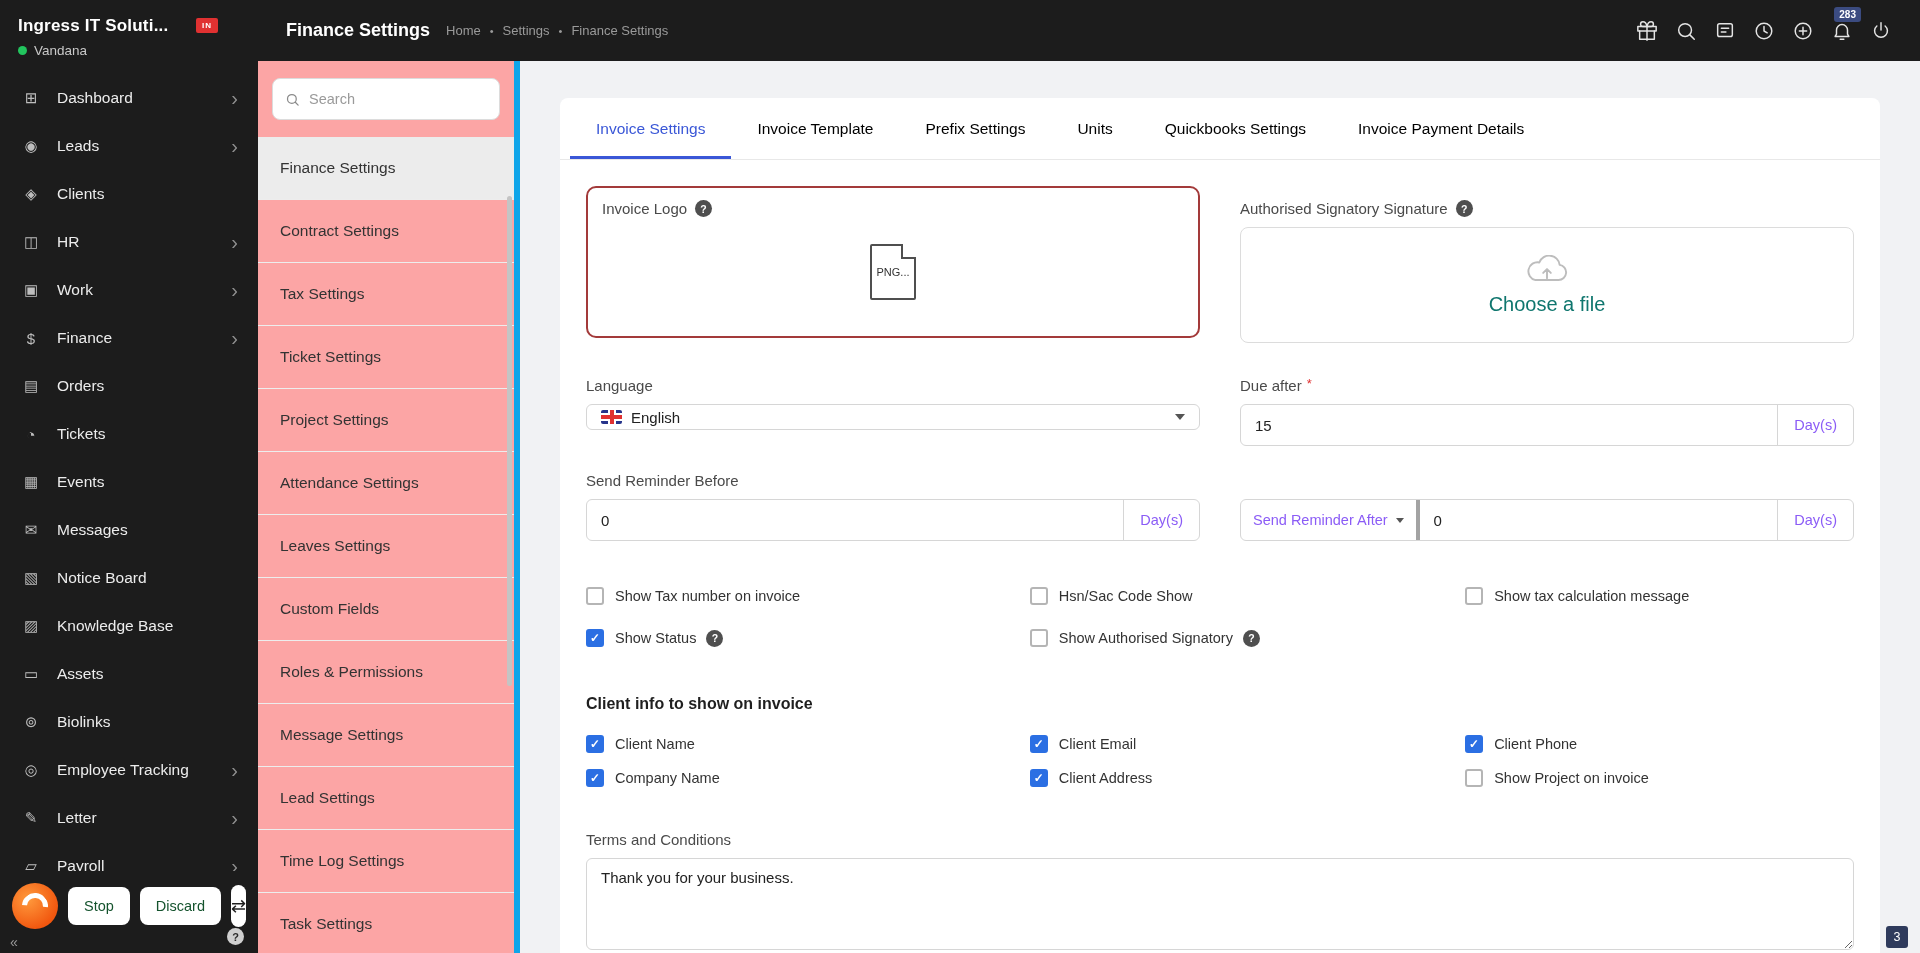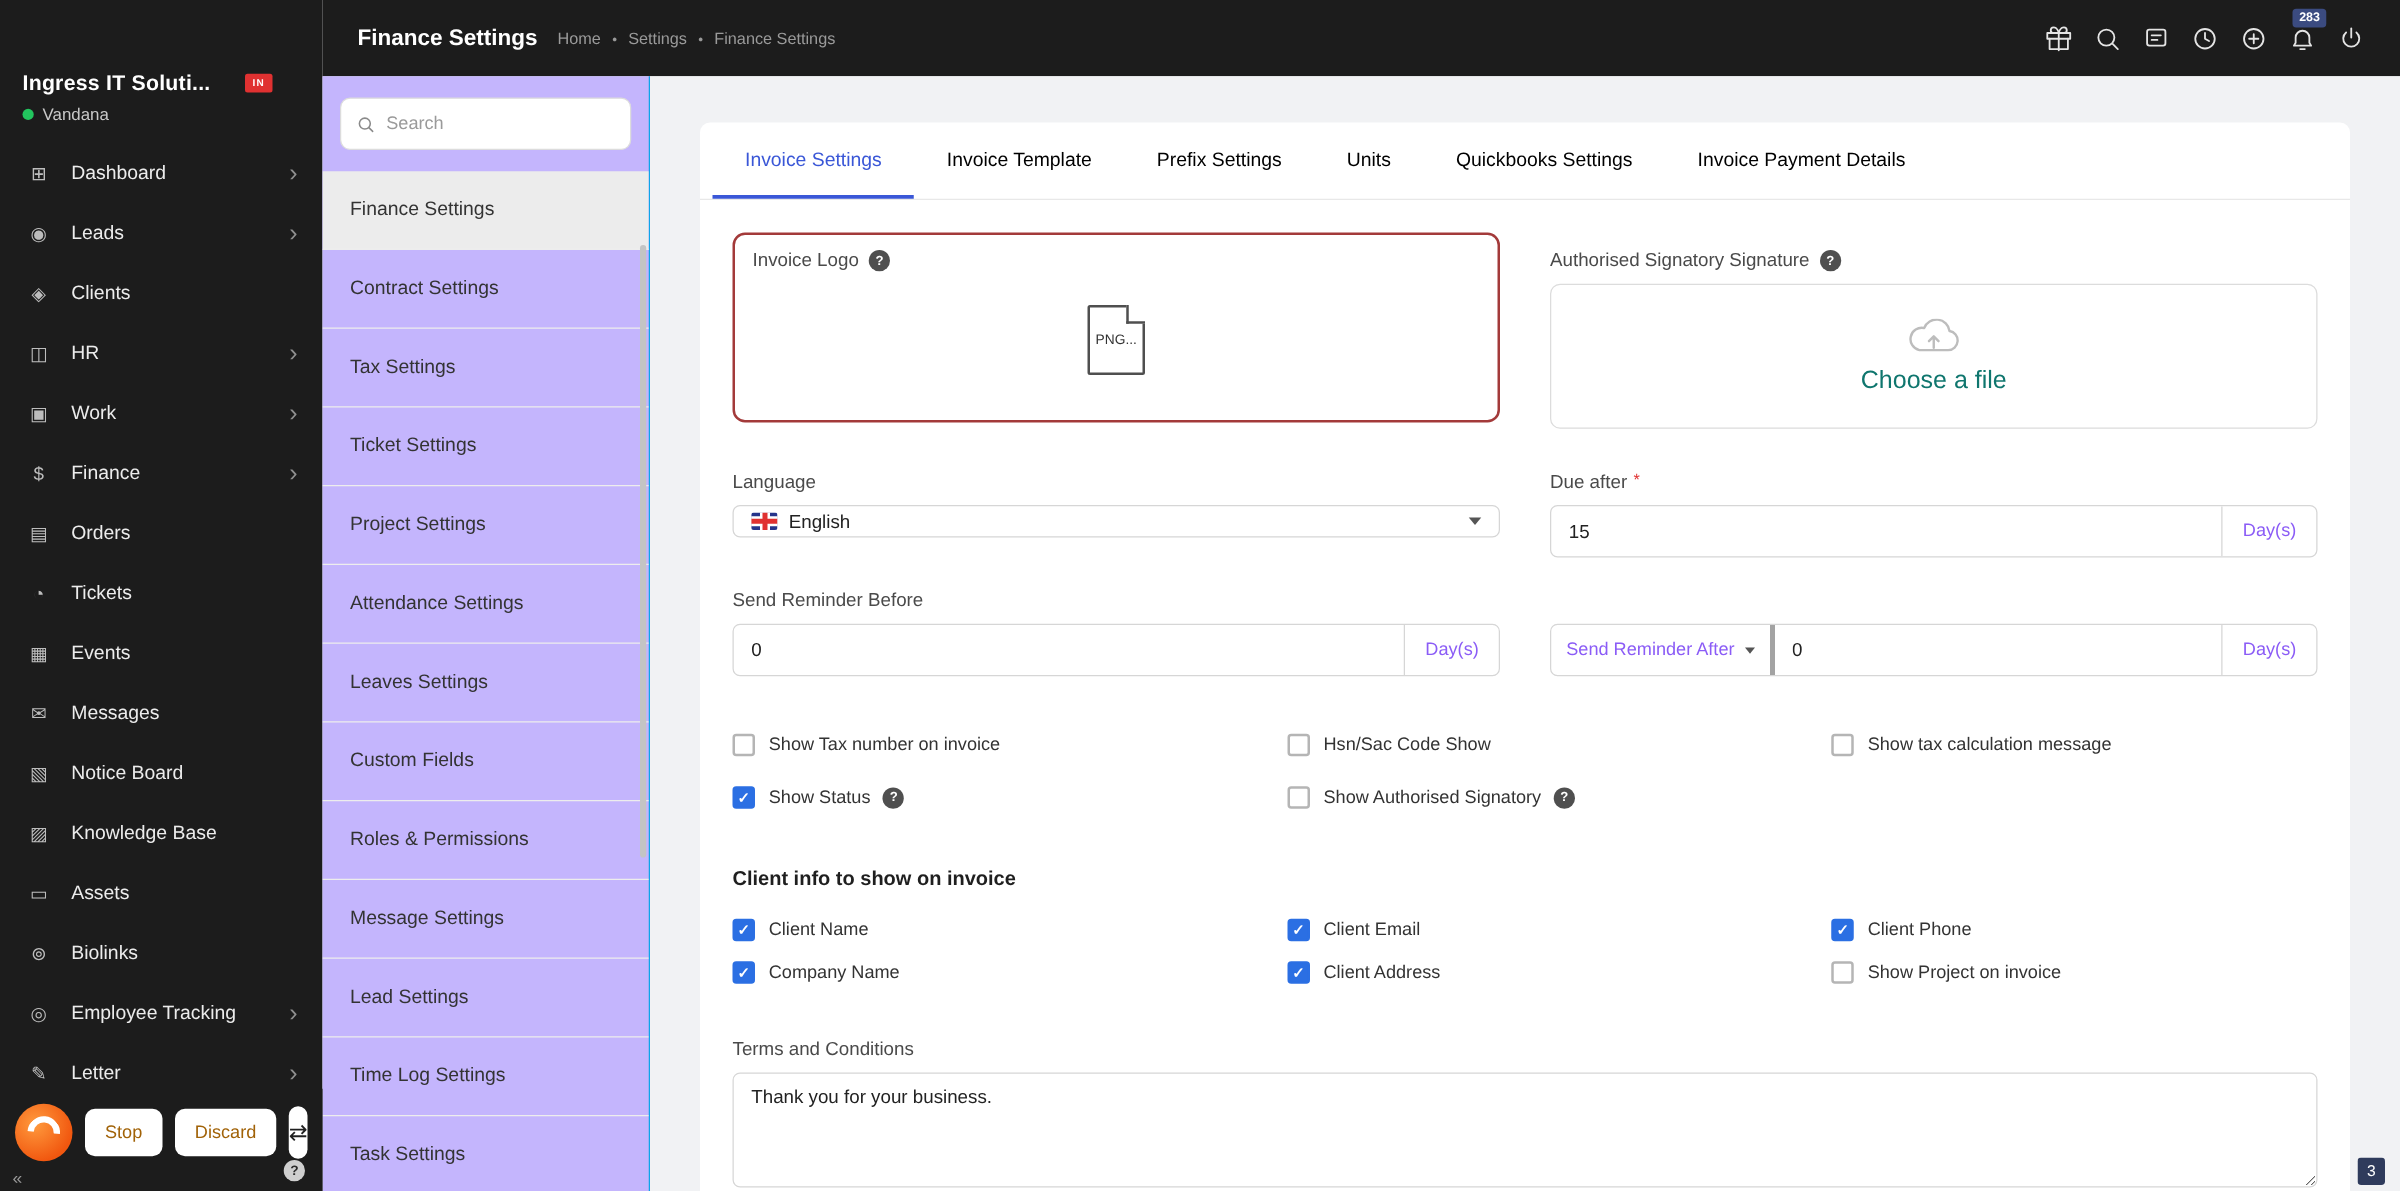--- a/index.html
+++ b/index.html
@@ -2,52 +2,52 @@
 <html style="--accent-blue: #3a57d7; --check-blue: #2b6fe3; --highlight-red: #a33a3a; --badge-navy: #3b4b80; --status-green: #22c55e; --logo-red: #e03131; --logo-orange: #f1570f;"><head>
 <meta charset="utf-8">
 <style>
   * { box-sizing: border-box; margin: 0; padding: 0; }
   html,body { width:1920px; height:953px; overflow:hidden; }
   body { font-family:"Liberation Sans", sans-serif; background:#f1f2f4; }
   .app { display:flex; width:100%; height:100%; }
 
   
   .sb { width:258px; min-width:258px; background:#1c1c1c; color:#fff; position:relative; display:flex; flex-direction:column; }
-  .company { padding:16px 18px 10px; position:relative;margin-top:41px; }
+  .company { padding:16px 18px 10px; position:relative; }
   .company-name { font-size:17px; font-weight:700; letter-spacing:.2px; white-space:nowrap; overflow:hidden; }
   .company-sub { display:flex; align-items:center; gap:7px; margin-top:7px; color:#c9c9c9; font-size:13.5px; }
   .dot { width:9px; height:9px; border-radius:50%; background:var(--status-green,#22c55e); }
   .logo-badge { position:absolute; right:40px; top:18px; background:var(--logo-red,#e03131); color:#fff; font-size:8px; font-weight:700; padding:3px 6px; border-radius:2px; letter-spacing:1px; }
   .menu { flex:1; overflow:hidden; padding-top:6px; }
   .side-item { height:48px; display:flex; align-items:center; padding:0 20px; font-size:15.5px; color:#ececec; cursor:pointer; }
   .si-icon { width:22px; margin-right:15px; font-size:15px; color:#bdbdbd; text-align:center; flex:none; }
   .si-chev { margin-left:auto; color:#8f8f8f; font-size:20px; line-height:1; }
   .sb-footer { position:absolute; left:0; right:0; bottom:0; background:#1c1c1c; padding:12px 12px 24px; display:flex; align-items:center; gap:10px; z-index:2; }
   .logo-circle { width:46px; height:46px; border-radius:50%; background:radial-gradient(circle at 35% 35%, #ff9a3d, var(--logo-orange,#f1570f) 72%); position:relative; flex:none; }
   .logo-circle::after { content:""; position:absolute; inset:10px; border-radius:50%; border:5px solid #fff; border-left-color:transparent; border-bottom-color:transparent; transform:rotate(-40deg); }
-  .btn-light { background:#fff; color:#a16207; border:none; border-radius:8px; padding:11px 16px; font-size:14.5px; font-weight:500; font-family:inherit; cursor:pointer; }
+  .btn-light { background:#fff; color:#14532d; border:none; border-radius:8px; padding:11px 16px; font-size:14.5px; font-weight:500; font-family:inherit; cursor:pointer; }
   .swap-btn { width:42px; height:42px; border-radius:8px; background:#fff; display:flex; align-items:center; justify-content:center; font-size:18px; color:#1f1f1f; cursor:pointer; }
   .collapse { position:absolute; left:10px; bottom:3px; color:#9a9a9a; font-size:14px; z-index:3; cursor:pointer; }
   .help-float { position:absolute; right:14px; bottom:8px; width:17px; height:17px; border-radius:50%; background:#cfcfcf; color:#2b2b2b; font-size:11px; display:flex; align-items:center; justify-content:center; font-weight:700; z-index:3; cursor:pointer; }
 
   
   .main-col { flex:1; display:flex; flex-direction:column; min-width:0; }
   .topbar { height:61px; background:#1c1c1c; display:flex; align-items:center; padding:0 28px; gap:16px; flex:none; }
   .tb-title { color:#fff; font-size:18px; font-weight:700; }
   .crumbs { display:flex; align-items:center; gap:9px; color:#9a9a9a; font-size:13px; }
   .crumb-sep::before { content:"•"; font-size:11px; }
   .tb-icons { margin-left:auto; display:flex; align-items:center; gap:17px; }
   .tb-ico { width:22px; height:22px; color:#e4e4e4; position:relative; display:flex; align-items:center; justify-content:center; cursor:pointer; }
   .tb-ico svg { width:22px; height:22px; stroke:currentColor; fill:none; stroke-width:1.6; stroke-linecap:round; stroke-linejoin:round; }
   .bell-badge { position:absolute; top:-13px; right:-8px; background:var(--badge-navy,#3b4b80); color:#fff; font-size:10px; font-weight:700; padding:2px 5px; border-radius:3px; }
 
   .content-row { flex:1; display:flex; min-height:0; }
 
   
-  .settings-nav { width:262px; min-width:262px; background:#c4b5fd; position:relative; border-right:1px solid #0ea5e9; overflow:hidden; }
+  .settings-nav { width:262px; min-width:262px; background:#fca5a5; position:relative; border-right:6px solid #0ea5e9; overflow:hidden; }
   .search-box { margin:17px 14px; height:42px; border:1px solid #dcdcdc; border-radius:8px; display:flex; align-items:center; padding:0 12px; gap:9px; background:#fff; }
   .search-box svg { width:15px; height:15px; stroke:#8a8a8a; fill:none; stroke-width:2; stroke-linecap:round; flex:none; }
   .search-input { border:none; outline:none; font-size:14.5px; color:#333; width:100%; font-family:inherit; }
   .search-input::placeholder { color:#9a9a9a; }
   .nav-item { height:63px; display:flex; align-items:center; padding:0 22px; font-size:15.5px; color:#333; border-bottom:1px solid #ededed; cursor:pointer; }
   .nav-item.active { background:#ececec; }
   .nav-scrollbar { position:absolute; right:2px; top:135px; width:5px; height:490px; background:#c4c4c4; border-radius:3px; }
 
   
   .main { flex:1; background:#f1f2f4; padding:37px 40px 0 40px; overflow:hidden; position:relative; }

